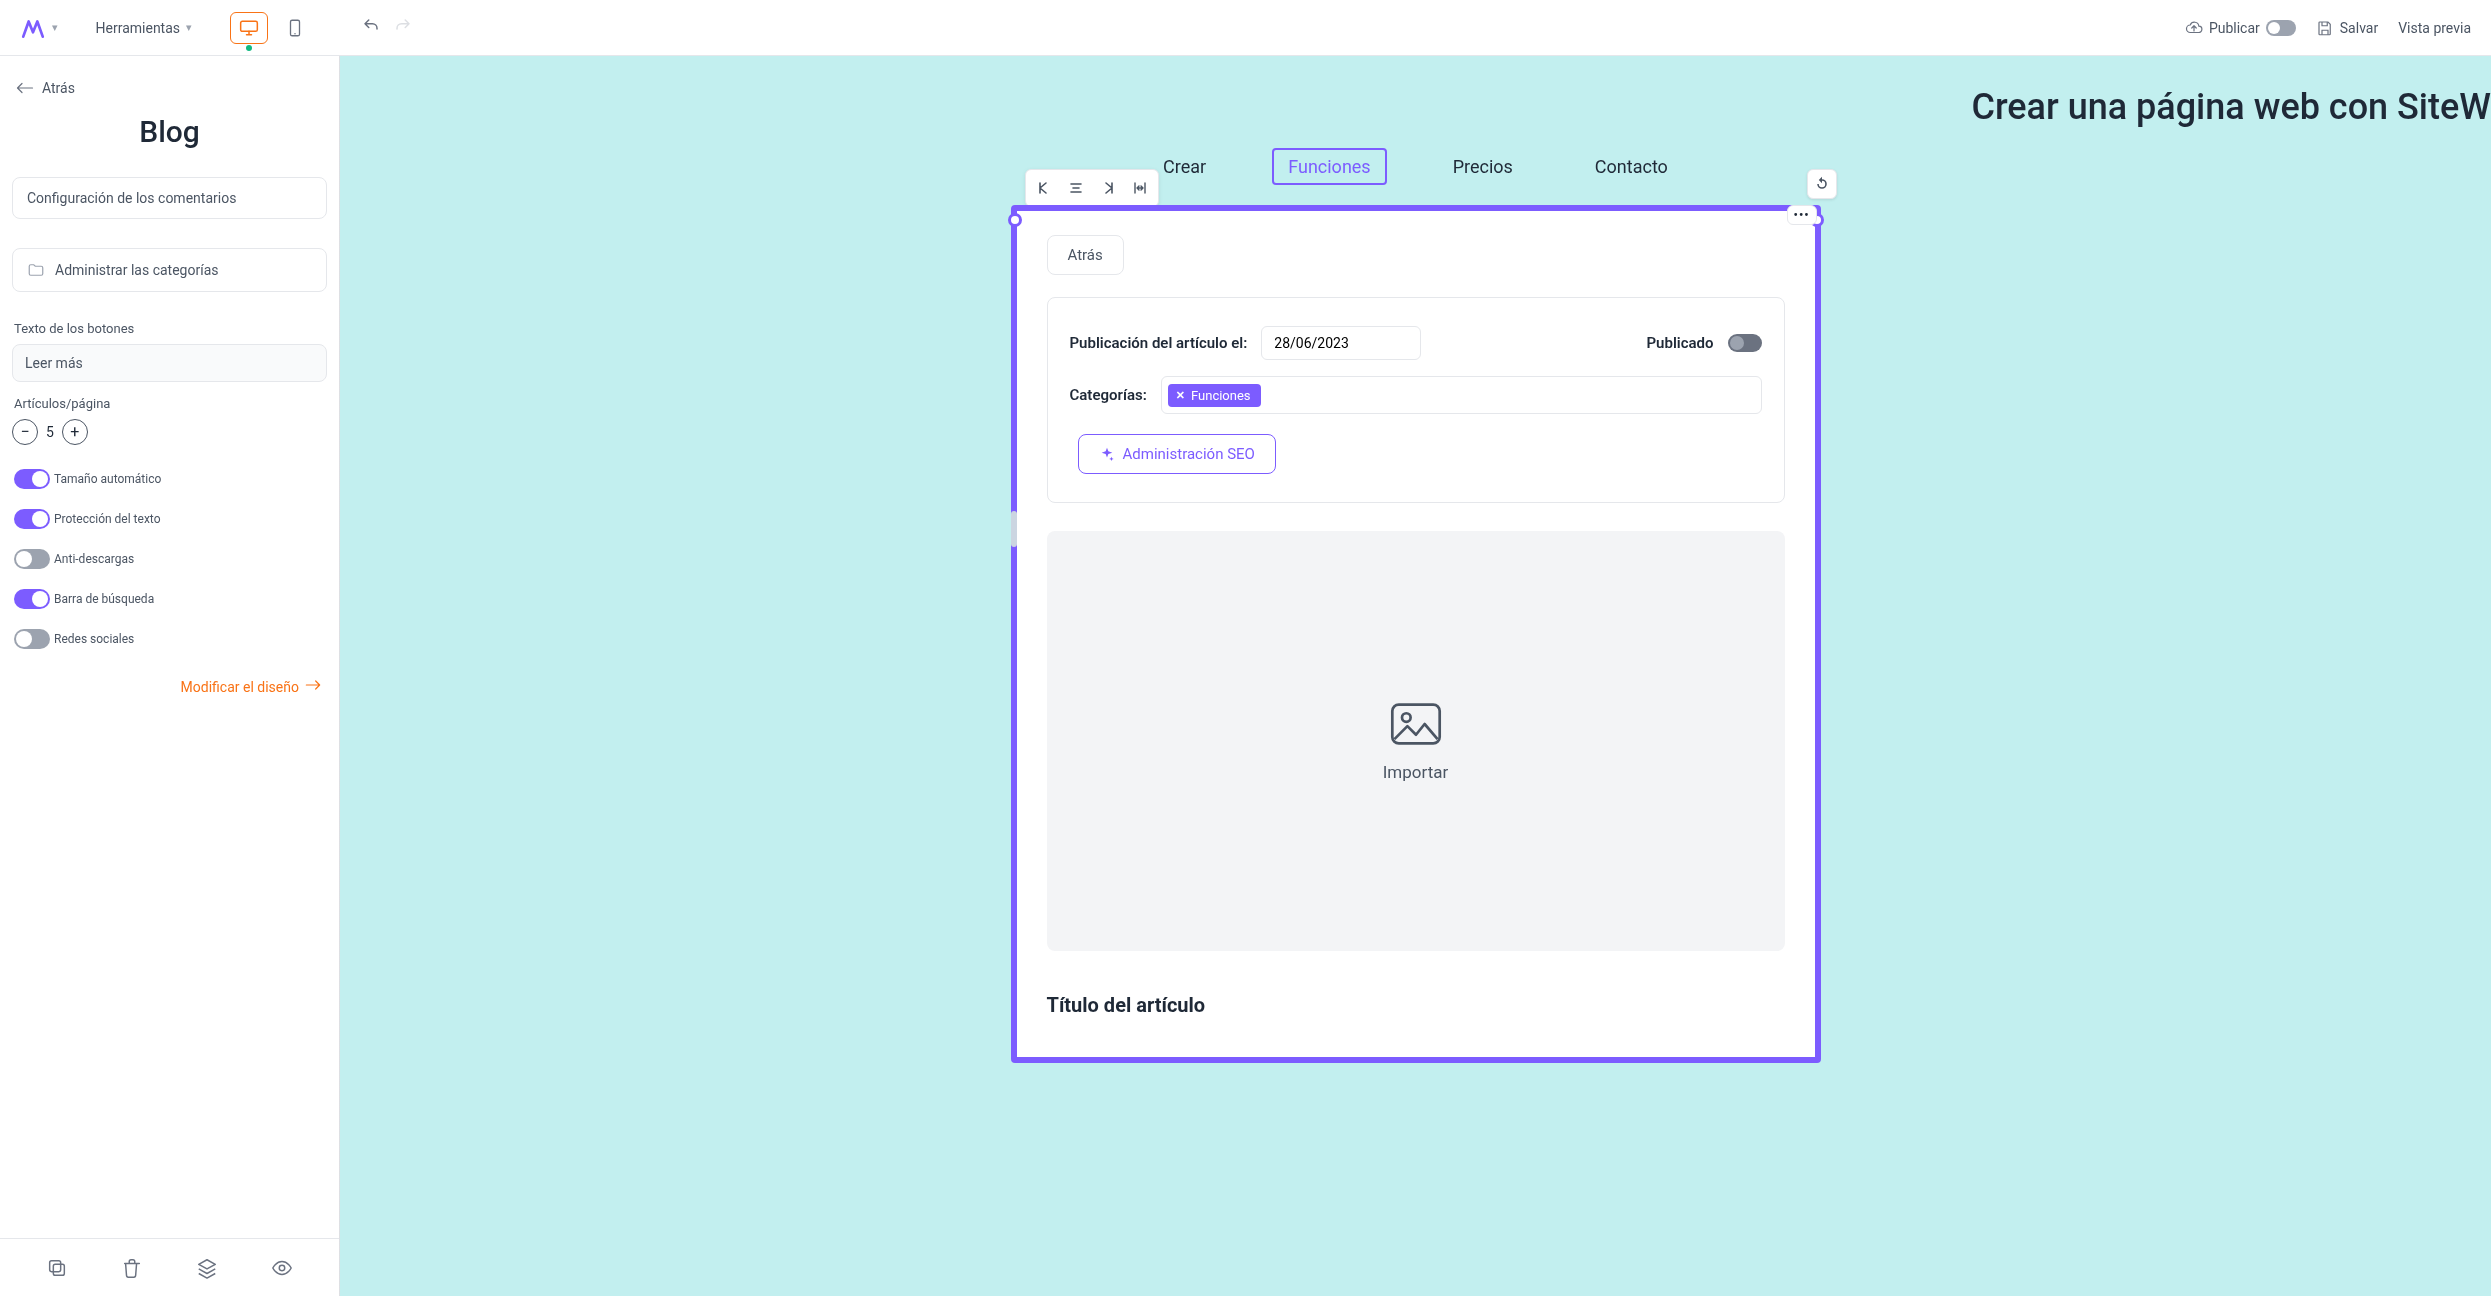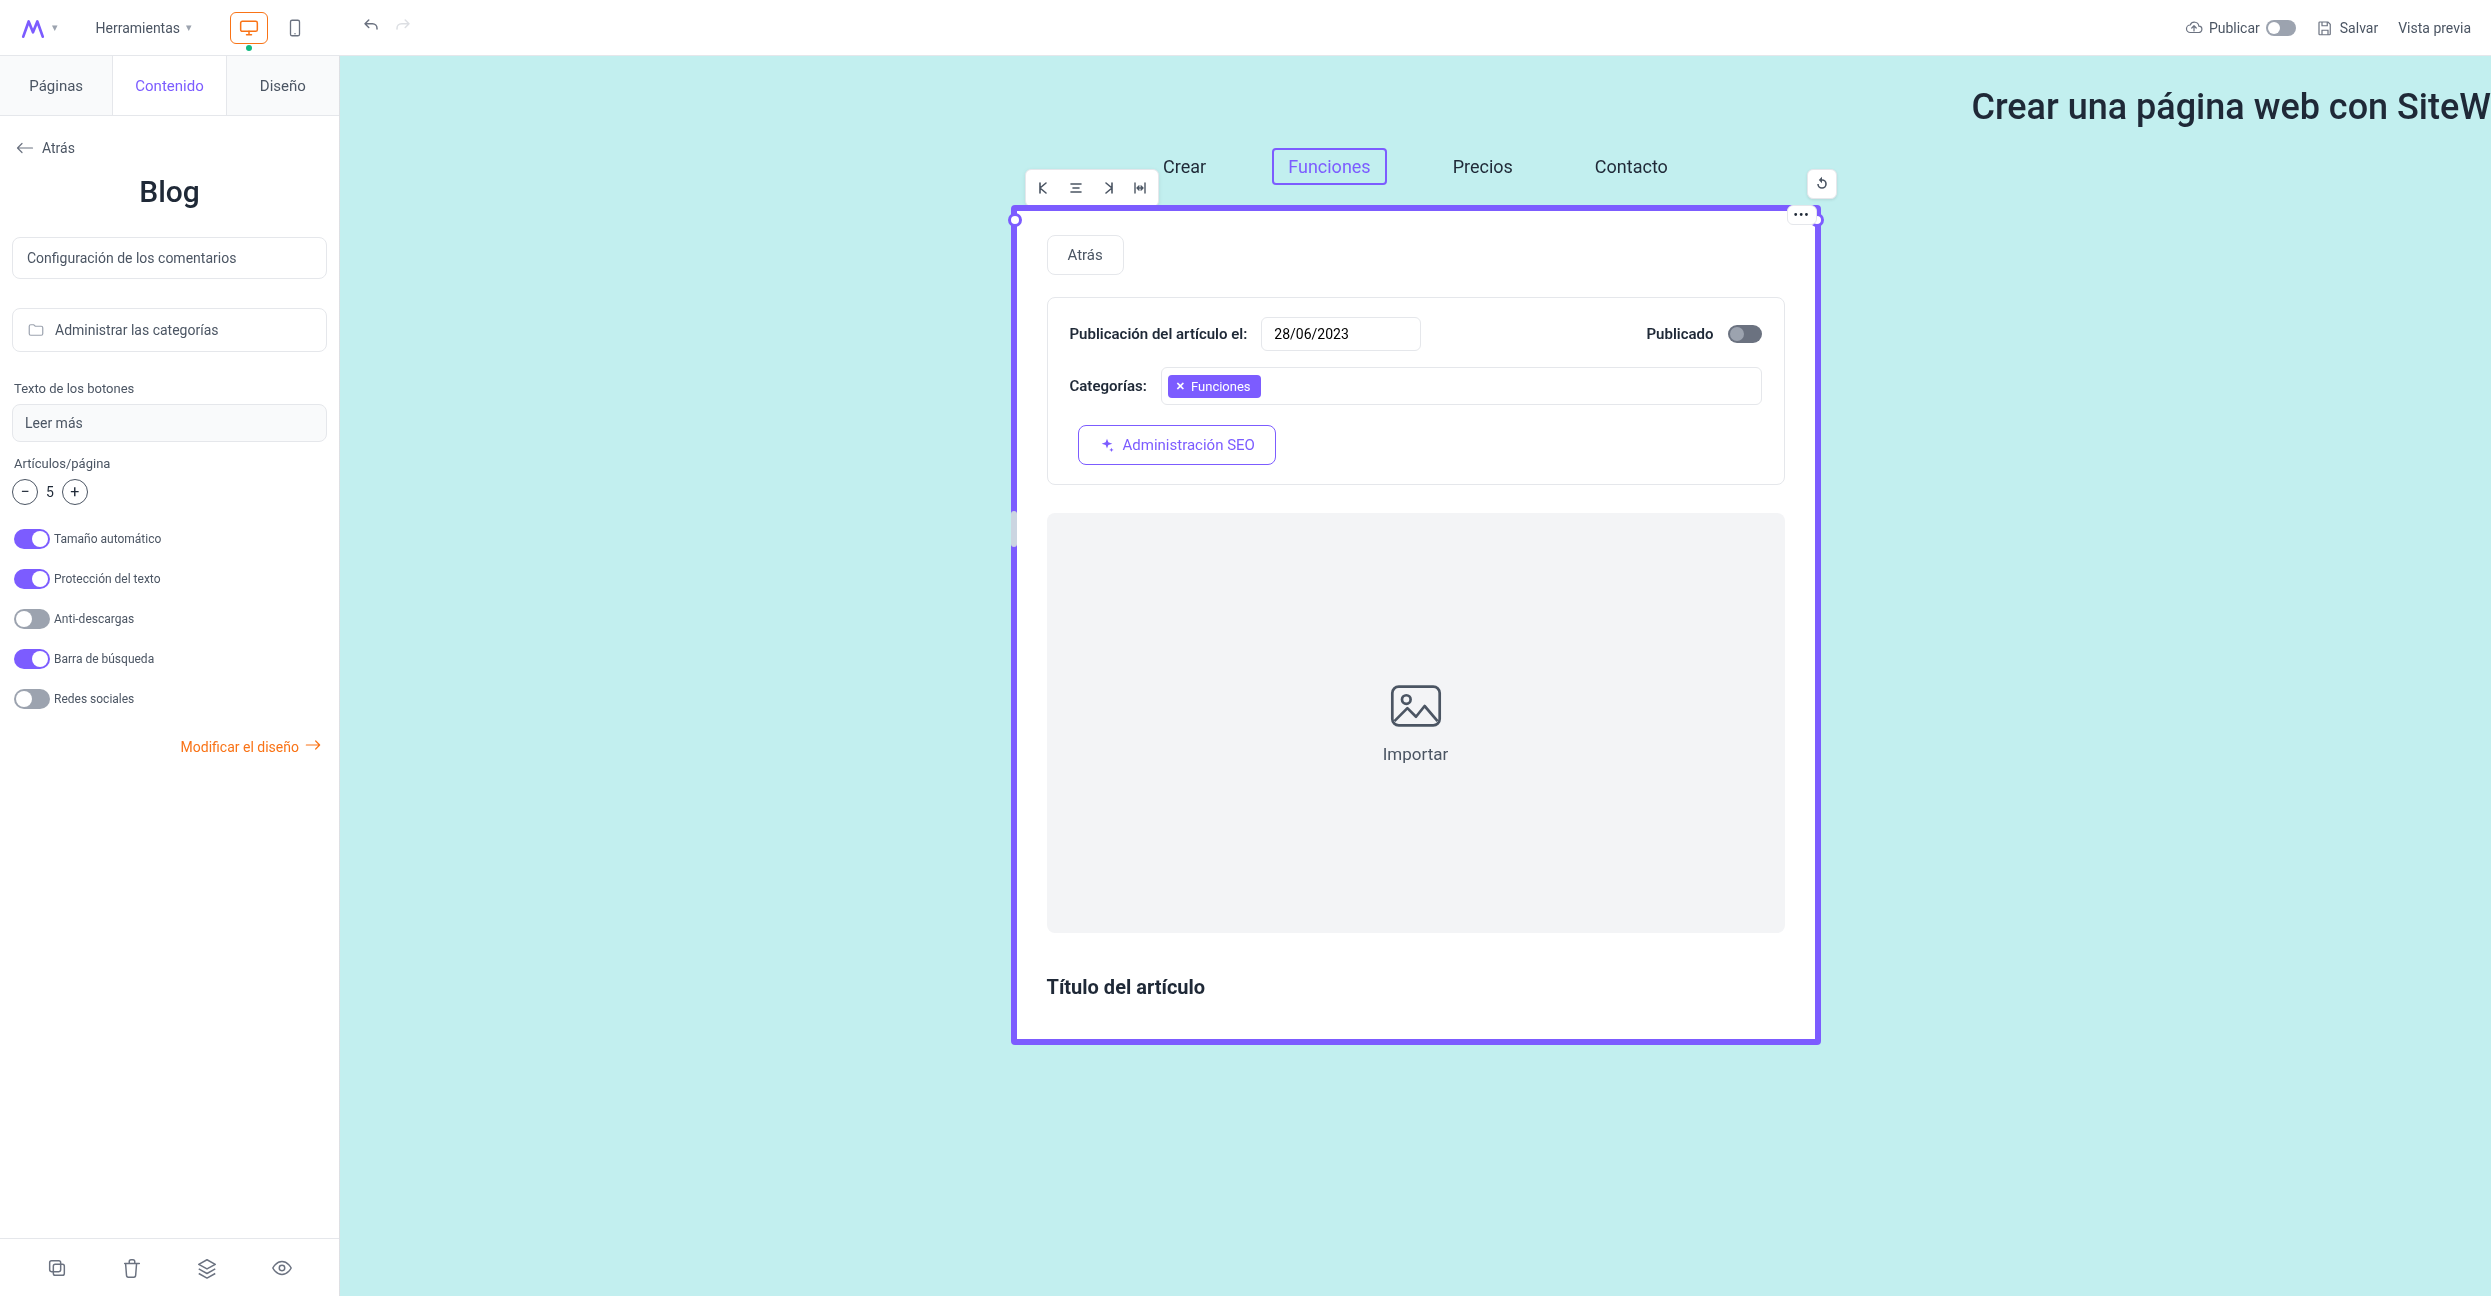--- a/index.html
+++ b/index.html
@@ -118,21 +118,21 @@
   }
   .sel-handle { position:absolute; width:14px; height:14px; background:#fff; border:3px solid var(--violet); border-radius:50%; }
   .sel-handle.l { left:-9px; top:2px; }
   .sel-handle.r { right:-9px; top:2px; }
   .more-badge { position:absolute; right:-2px; top:-6px; background:#fff; border:1px solid var(--border); border-radius:6px; padding:2px 6px; font-weight:700; letter-spacing:1px; cursor:pointer; color:var(--text-dark); font-size:12px; }
 
   .left-rail { position:absolute; left:-6px; top:300px; height:36px; width:6px; background:#cbd5e1; border-radius:3px; cursor:pointer; }
 
   .block-inner { padding: 24px 30px 40px 30px; }
   .pill-btn { display:inline-block; padding:10px 20px; border:1px solid var(--border); border-radius:8px; background:#fff; font-size:15px; color:var(--text); cursor:pointer; }
-  .meta-box { border:1px solid var(--border); border-radius:8px; padding: 19px 22px; margin-top:22px; }
+  .meta-box { border:1px solid var(--border); border-radius:8px; padding: 28px 22px; margin-top:22px; }
   .meta-row { display:flex; align-items:center; gap:14px; margin-bottom:16px; }
   .meta-row:last-child { margin-bottom:0; }
   .meta-label { font-size:15px; font-weight:600; color:var(--text-dark); }
   .date-input { padding:8px 12px; border:1px solid var(--border); border-radius:6px; font-size:14px; width:160px; }
   .meta-spacer { flex:1; }
   .gray-toggle { width:34px; height:18px; border-radius:999px; background:#6b7280; position:relative; cursor:pointer; }
   .gray-toggle::after { content:""; position:absolute; top:2px; left:2px; width:14px; height:14px; border-radius:50%; background:#9ca3af; }
 
   .cat-box { flex:1; min-height:38px; border:1px solid var(--border); border-radius:6px; padding:4px 6px; display:flex; align-items:center; gap:6px; }
   .tag { background:var(--violet); color:#fff; font-size:13px; padding:4px 10px 4px 8px; border-radius:4px; display:flex; align-items:center; gap:6px; }
@@ -214,25 +214,20 @@
     </div>
     <div class="action">
       <span>Vista previa</span>
     </div>
   </div>
 </div>
 
 <div class="main">
 
   <div class="sidebar">
-    <div class="tabs">
-      <div class="tab">Páginas</div>
-      <div class="tab active">Contenido</div>
-      <div class="tab">Diseño</div>
-    </div>
 
     <div class="sidebar-body">
       <div class="back-link">
         <svg viewBox="0 0 24 16">
             <path d="M22 8H2m0 0l6-6M2 8l6 6" fill="none" stroke="#6b7280" stroke-width="1.6" stroke-linecap="round" stroke-linejoin="round"></path>
           </svg>
         <span>Atrás</span>
       </div>
 
       <div class="panel-title">Blog</div>

